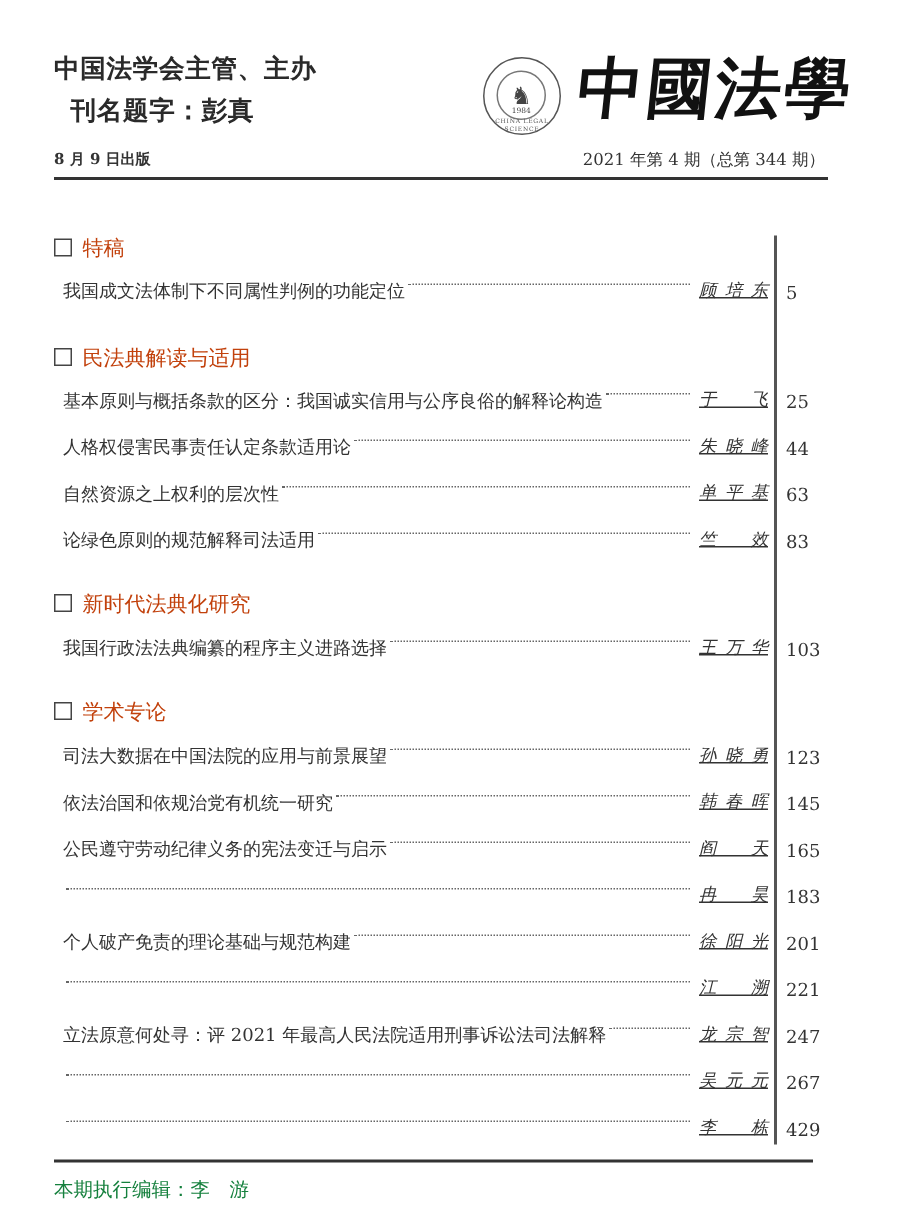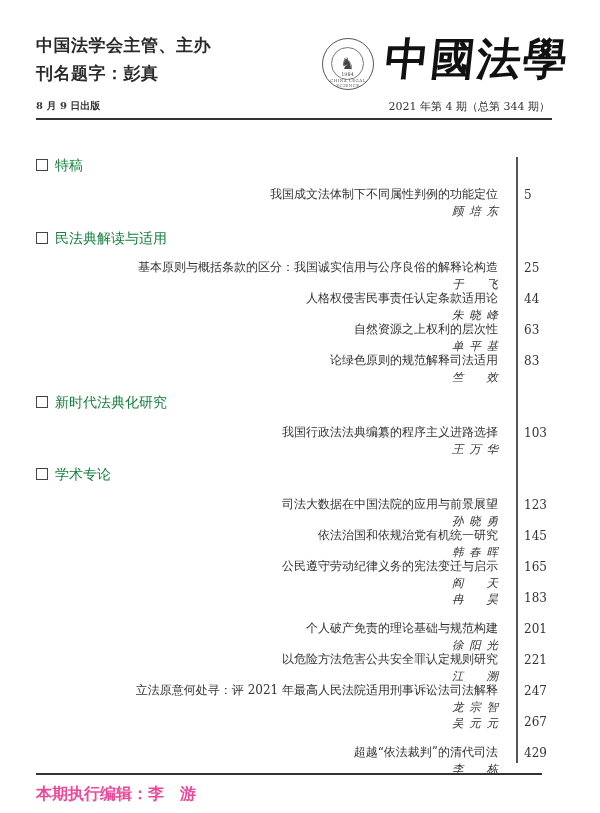--- a/index.html
+++ b/index.html
@@ -1,38 +1,38 @@
 <!DOCTYPE html>
 <html><head>
 <meta charset="utf-8">
 <style>
   html, body { margin: 0; padding: 0; background: #ffffff; }
   body { width: 600px; height: 813px; position: relative; overflow: hidden; color: #222; font-family: "DejaVu Serif", "Liberation Serif", serif; }
   .abs { position: absolute; }
   .publisher { left: 36px; top: 34px; font-family: "DejaVu Sans", "Liberation Sans", sans-serif; font-size: 17px; font-weight: bold; color: #2a2a2a; letter-spacing: 0.5px; white-space: nowrap; }
-  .inscriber { left: 36px; top: 62px; font-family: "DejaVu Sans", "Liberation Sans", sans-serif; font-size: 17px; font-weight: bold; color: #2a2a2a; letter-spacing: 0.5px; white-space: nowrap; }
+  .inscriber { left: 47px; top: 62px; font-family: "DejaVu Sans", "Liberation Sans", sans-serif; font-size: 17px; font-weight: bold; color: #2a2a2a; letter-spacing: 0.5px; white-space: nowrap; }
   .pubdate { left: 36px; top: 99px; font-size: 10px; font-weight: bold; color: #333; white-space: nowrap; }
   .issue { right: 50px; top: 99px; font-size: 11px; color: #333; white-space: nowrap; }
   .rule-top { left: 36px; top: 118px; width: 516px; height: 2px; background: #333; }
   .seal { left: 322px; top: 38px; width: 52px; height: 52px; border: 1.5px solid #555; border-radius: 50%; box-sizing: border-box; }
   .seal-inner { position: absolute; left: 8px; top: 8px; width: 33px; height: 33px; border: 1px solid #777; border-radius: 50%; box-sizing: border-box; }
   .seal-glyph { position: absolute; left: 0; right: 0; top: 6px; text-align: center; font-size: 16px; color: #444; }
   .seal-year { position: absolute; left: 0; right: 0; bottom: 2px; text-align: center; font-size: 5px; color: #444; }
   .seal-ring { position: absolute; left: 0; right: 0; bottom: 1px; text-align: center; font-size: 4px; color: #555; letter-spacing: 0.5px; }
   .masthead { left: 385px; top: 30px; font-size: 44px; font-weight: bold; color: #111; letter-spacing: 2px; white-space: nowrap; font-family: "DejaVu Serif", "Liberation Serif", serif; transform: skewX(-6deg); }
   .vline { left: 516px; top: 157px; width: 1.5px; height: 606px; background: #555; }
-  .section { left: 36px; font-size: 14px; color: #15803d; white-space: nowrap; }
+  .section { left: 36px; font-size: 14px; color: #c2410c; white-space: nowrap; }
   .section .box { display: inline-block; width: 10px; height: 10px; border: 1px solid #444; margin-right: 7px; vertical-align: -1px; }
-  .row { left: 28px; width: 470px; height: 18px; font-size: 12px; color: #333; display: flex; align-items: flex-end; flex-direction: column; }
+  .row { left: 42px; width: 470px; height: 18px; font-size: 12px; color: #333; display: flex; align-items: flex-start; }
   .row .title { white-space: nowrap; }
   .row .dots { flex: 1; border-bottom: 1.5px dotted #666; margin: 0 6px 0 2px; height: 0; position: relative; top: 3px; }
-  .row .author { width: 46px; text-align: justify; text-align-last: justify; font-family: "DejaVu Serif", "Liberation Serif", serif; font-style: italic; font-size: 11.5px; color: #333; white-space: nowrap; }
+  .row .author { width: 46px; text-align: justify; text-align-last: justify; font-family: "DejaVu Serif", "Liberation Serif", serif; font-style: italic; font-size: 11.5px; color: #333; white-space: nowrap; text-decoration: underline; }
   .page { left: 524px; font-size: 12px; color: #333; }
   .rule-bottom { left: 36px; top: 773px; width: 506px; height: 1.5px; background: #333; }
-  .editor { left: 36px; top: 784px; font-family: "DejaVu Sans", "Liberation Sans", sans-serif; font-size: 16px; font-weight: bold; color: #ec4899; white-space: nowrap; }
+  .editor { left: 36px; top: 784px; font-family: "DejaVu Sans", "Liberation Sans", sans-serif; font-size: 13px; font-weight: normal; color: #15803d; white-space: nowrap; }
 </style>
 </head>
 <body>
 
 <div class="abs publisher">中国法学会主管、主办</div>
 <div class="abs inscriber">刊名题字：彭真</div>
 <div class="abs pubdate">8 月 9 日出版</div>
 
 <div class="abs seal">
   <div class="seal-inner">
@@ -130,40 +130,38 @@
 <div class="abs page" style="top:591px">183</div>
 
 <div class="abs row" style="top:620px">
   <span class="title">个人破产免责的理论基础与规范构建</span>
     <span class="dots"></span>
     <span class="author">徐阳光</span>
 </div>
 <div class="abs page" style="top:622px">201</div>
 
 <div class="abs row" style="top:651px">
-  <span class="title">以危险方法危害公共安全罪认定规则研究</span>
     <span class="dots"></span>
     <span class="author">江 溯</span>
 </div>
 <div class="abs page" style="top:653px">221</div>
 
 <div class="abs row" style="top:682px">
   <span class="title">立法原意何处寻：评 2021 年最高人民法院适用刑事诉讼法司法解释</span>
     <span class="dots"></span>
     <span class="author">龙宗智</span>
 </div>
 <div class="abs page" style="top:684px">247</div>
 
 <div class="abs row" style="top:713px">
     <span class="dots"></span>
     <span class="author">吴元元</span>
 </div>
 <div class="abs page" style="top:715px">267</div>
 
 <div class="abs row" style="top:744px">
-  <span class="title">超越“依法裁判”的清代司法</span>
     <span class="dots"></span>
     <span class="author">李 栋</span>
 </div>
 <div class="abs page" style="top:746px">429</div>
 
 <div class="abs rule-bottom"></div>
 <div class="abs editor">本期执行编辑：李　游</div>
 
 </body></html>

